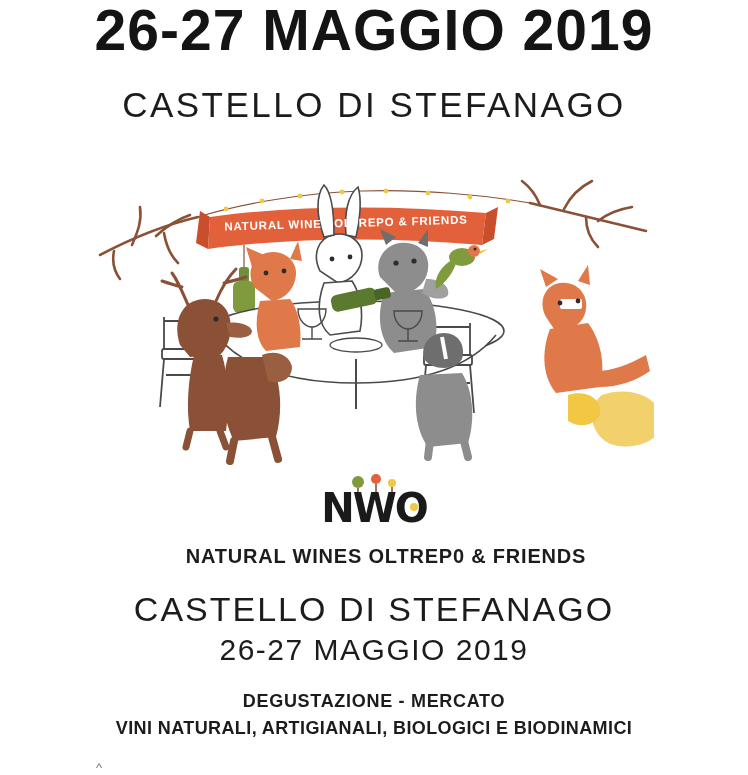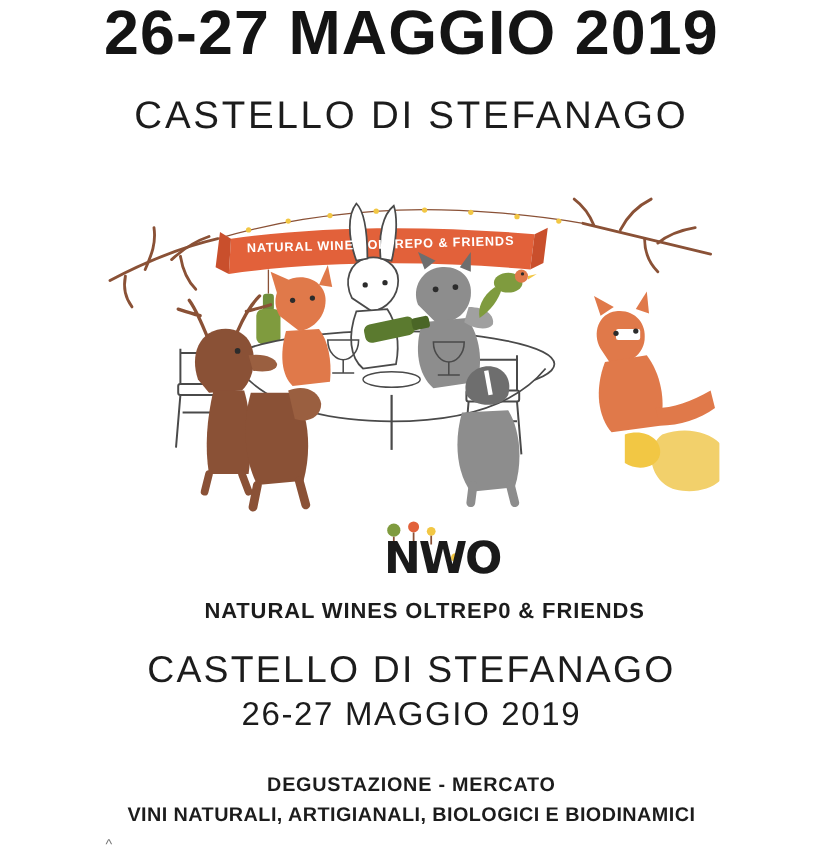--- a/index.html
+++ b/index.html
@@ -88,21 +88,20 @@
     position: absolute;
     left: 0;
     top: 12px;
     width: 120px;
     text-align: center;
     font-size: 40px;
     font-weight: bold;
     letter-spacing: -2px;
     color: #1a1a1a;
     font-family: "DejaVu Sans", sans-serif;
-    margin-left: 28px;
   }
 
   
   .brand-line {
     font-size: 20px;
     font-weight: bold;
     letter-spacing: 0.8px;
     margin-top: 10px;
     color: #1c1c1c;
     white-space: nowrap;
@@ -119,21 +118,21 @@
     font-size: 30px;
     letter-spacing: 1.5px;
     margin-top: 4px;
     color: #1c1c1c;
     white-space: nowrap;
   }
   .info-1 {
     font-size: 18px;
     font-weight: bold;
     letter-spacing: 0.7px;
-    margin-top: 36px;
+    margin-top: 24px;
     color: #1c1c1c;
     white-space: nowrap;
   }
   .info-2 {
     font-size: 18px;
     font-weight: bold;
     letter-spacing: 0.4px;
     margin-top: 6px;
     color: #1c1c1c;
     white-space: nowrap;

